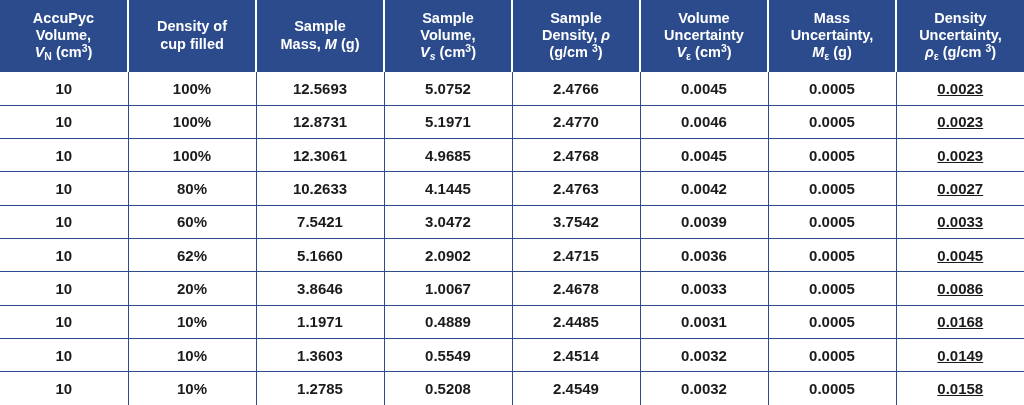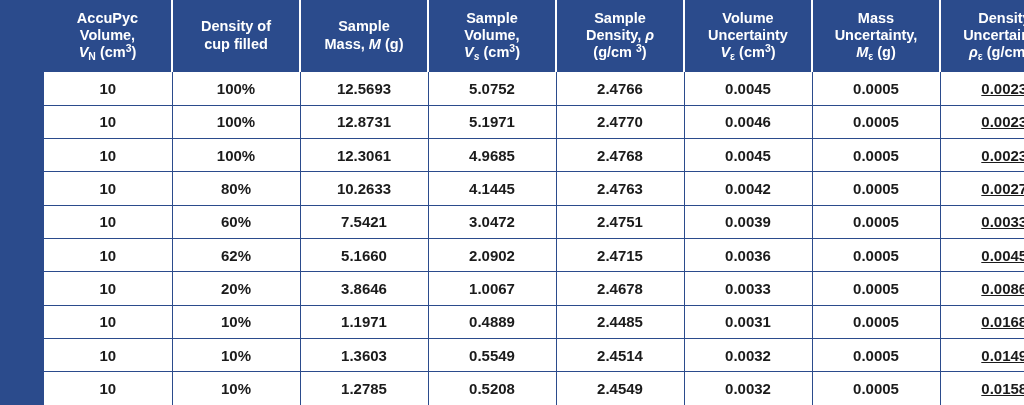--- a/index.html
+++ b/index.html
@@ -11,21 +11,20 @@
     width: 1024px;
     height: 405px;
     font-family: "Liberation Sans", sans-serif;
     overflow: hidden;
   }
   .table-wrap {
     width: 1024px;
     height: 405px;
     box-sizing: border-box;
     background: #2b4b8c;
-    padding-left: 44px;
   }
   table.data-table {
     width: 1024px;
     border-collapse: collapse;
     table-layout: fixed;
     background: #ffffff;
   }
   table.data-table thead th {
     background: #2b4b8c;
     color: #ffffff;
@@ -175,21 +174,21 @@
         <td>2.4763</td>
         <td>0.0042</td>
         <td>0.0005</td>
         <td class="edge-right">0.0027</td>
       </tr>
       <tr>
         <td class="edge-left">10</td>
         <td>60%</td>
         <td>7.5421</td>
         <td>3.0472</td>
-        <td>2.4751</td>
+        <td>3.7542</td>
         <td>0.0039</td>
         <td>0.0005</td>
         <td class="edge-right">0.0033</td>
       </tr>
       <tr>
         <td class="edge-left">10</td>
         <td>62%</td>
         <td>5.1660</td>
         <td>2.0902</td>
         <td>2.4715</td>

